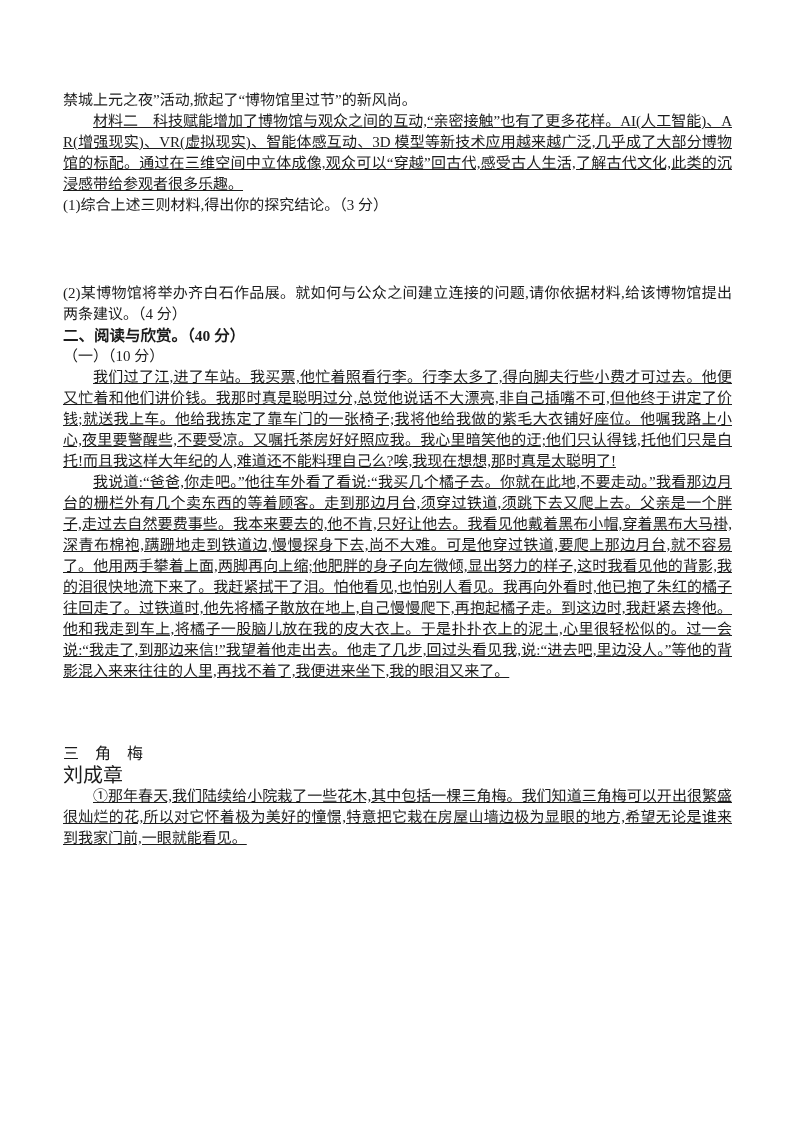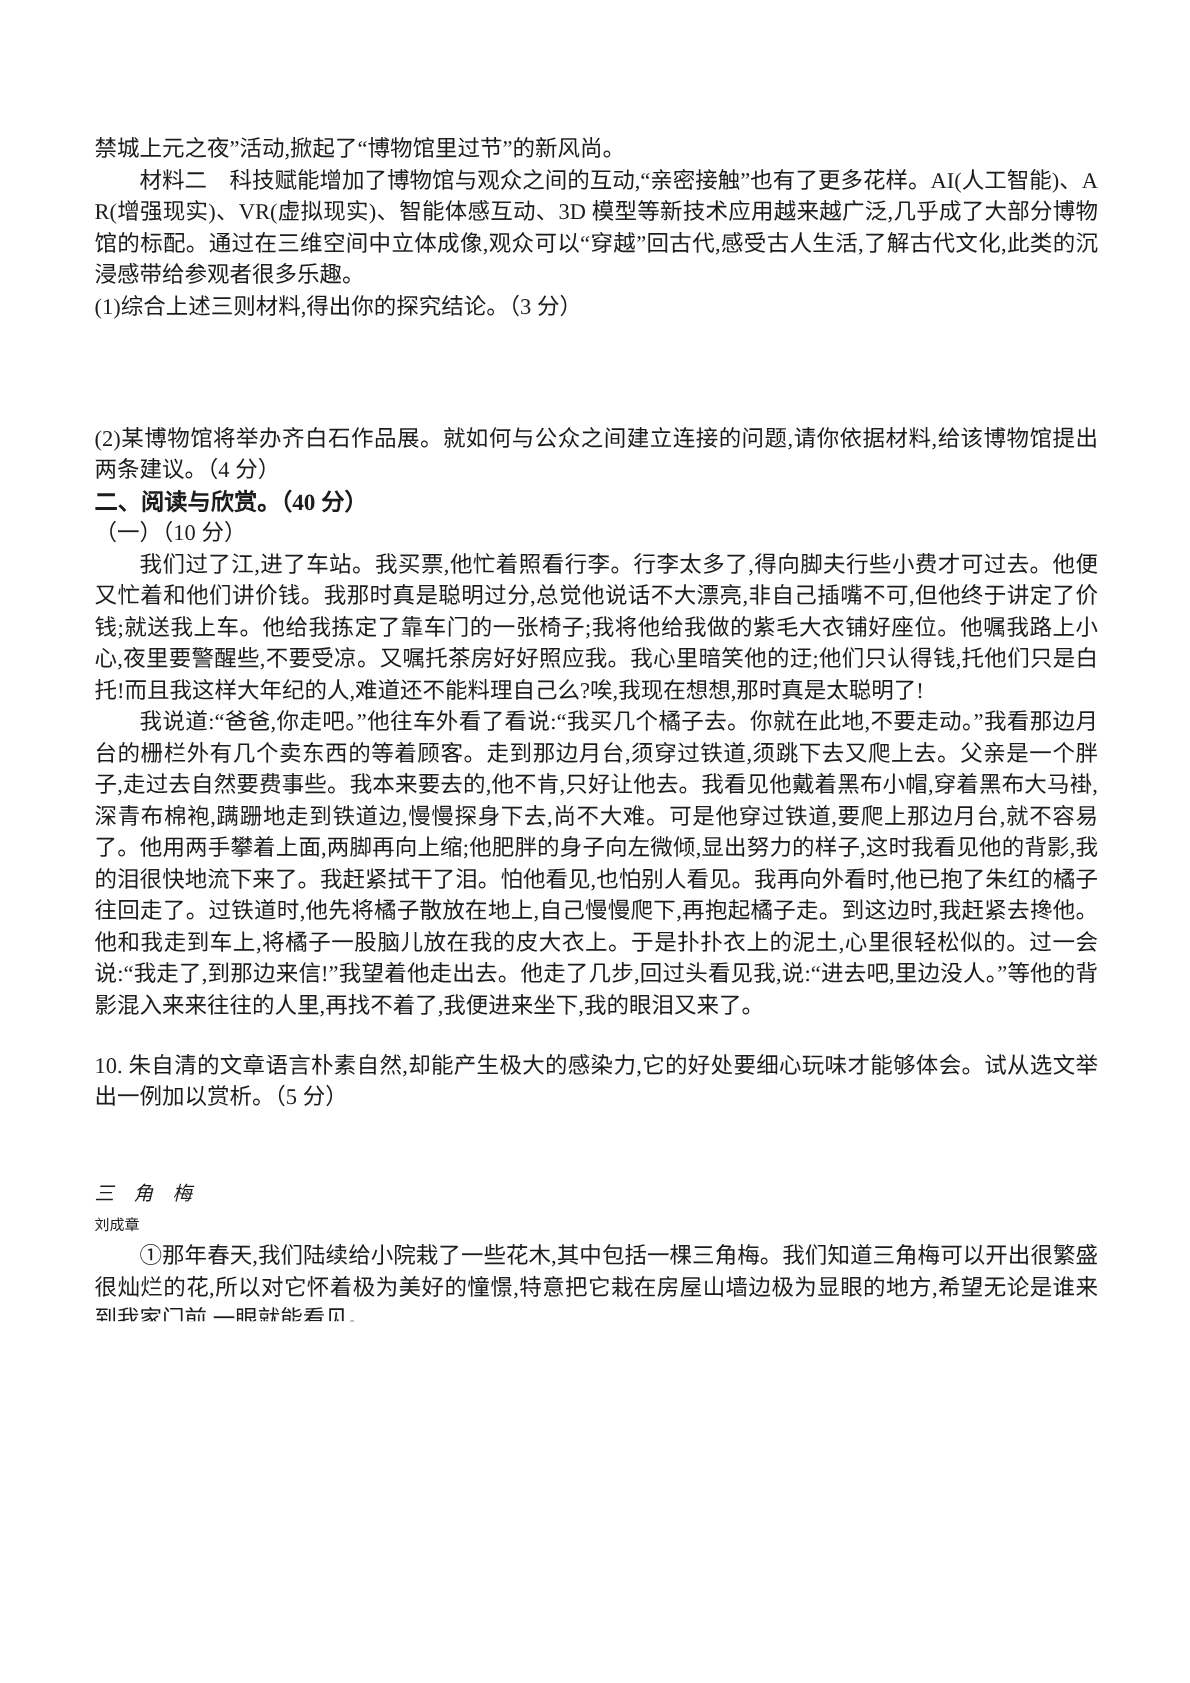--- a/index.html
+++ b/index.html
@@ -14,36 +14,35 @@
     font-size:15px;
     line-height:21px;
     color:#1c1c1c;
   }
   .page p{
     margin:0;
     text-align:justify;
     text-justify:inter-ideograph;
     word-break:break-all;
   }
-  .indent{text-indent:2em;}
+  .indent{text-indent:2em;text-decoration:underline;}
   .noindent{text-indent:0;}
   .center{text-align:center;text-indent:0;word-break:keep-all;}
   .section-heading{
     font-weight:bold;
     font-size:15.5px;
     text-align:left;
     text-indent:0;
   }
   .essay-title{
-    font-size:13px;
+    font-size:16px;
     line-height:23px;
-    font-style:italic;
   }
   .essay-author{
-    font-size:10px;
+    font-size:20px;
     line-height:21px;
     font-family:Liberation Serif, serif;
   }
   .sp-answer1{height:67px;}
   .sp-q9{height:19px;}
   .sp-q10{height:41px;}
 </style>
 </head>
 <body>
 
@@ -64,21 +63,20 @@
 
   <p class="center">（一）（10 分）</p>
 
   <p class="indent">我们过了江,进了车站。我买票,他忙着照看行李。行李太多了,得向脚夫行些小费才可过去。他便又忙着和他们讲价钱。我那时真是聪明过分,总觉他说话不大漂亮,非自己插嘴不可,但他终于讲定了价钱;就送我上车。他给我拣定了靠车门的一张椅子;我将他给我做的紫毛大衣铺好座位。他嘱我路上小心,夜里要警醒些,不要受凉。又嘱托茶房好好照应我。我心里暗笑他的迂;他们只认得钱,托他们只是白托!而且我这样大年纪的人,难道还不能料理自己么?唉,我现在想想,那时真是太聪明了!</p>
 
   <p class="indent">我说道:“爸爸,你走吧。”他往车外看了看说:“我买几个橘子去。你就在此地,不要走动。”我看那边月台的栅栏外有几个卖东西的等着顾客。走到那边月台,须穿过铁道,须跳下去又爬上去。父亲是一个胖子,走过去自然要费事些。我本来要去的,他不肯,只好让他去。我看见他戴着黑布小帽,穿着黑布大马褂,深青布棉袍,蹒跚地走到铁道边,慢慢探身下去,尚不大难。可是他穿过铁道,要爬上那边月台,就不容易了。他用两手攀着上面,两脚再向上缩;他肥胖的身子向左微倾,显出努力的样子,这时我看见他的背影,我的泪很快地流下来了。我赶紧拭干了泪。怕他看见,也怕别人看见。我再向外看时,他已抱了朱红的橘子往回走了。过铁道时,他先将橘子散放在地上,自己慢慢爬下,再抱起橘子走。到这边时,我赶紧去搀他。他和我走到车上,将橘子一股脑儿放在我的皮大衣上。于是扑扑衣上的泥土,心里很轻松似的。过一会说:“我走了,到那边来信!”我望着他走出去。他走了几步,回过头看见我,说:“进去吧,里边没人。”等他的背影混入来来往往的人里,再找不着了,我便进来坐下,我的眼泪又来了。</p>
 
 
   <div class="sp-q9"></div>
 
-  <p class="noindent">10. 朱自清的文章语言朴素自然,却能产生极大的感染力,它的好处要细心玩味才能够体会。试从选文举出一例加以赏析。（5 分）</p>
 
   <div class="sp-q10"></div>
 
 
   <p class="center essay-title">三　角　梅</p>
 
   <p class="center essay-author">刘成章</p>
 
   <p class="indent">①那年春天,我们陆续给小院栽了一些花木,其中包括一棵三角梅。我们知道三角梅可以开出很繁盛很灿烂的花,所以对它怀着极为美好的憧憬,特意把它栽在房屋山墙边极为显眼的地方,希望无论是谁来到我家门前,一眼就能看见。</p>
 

